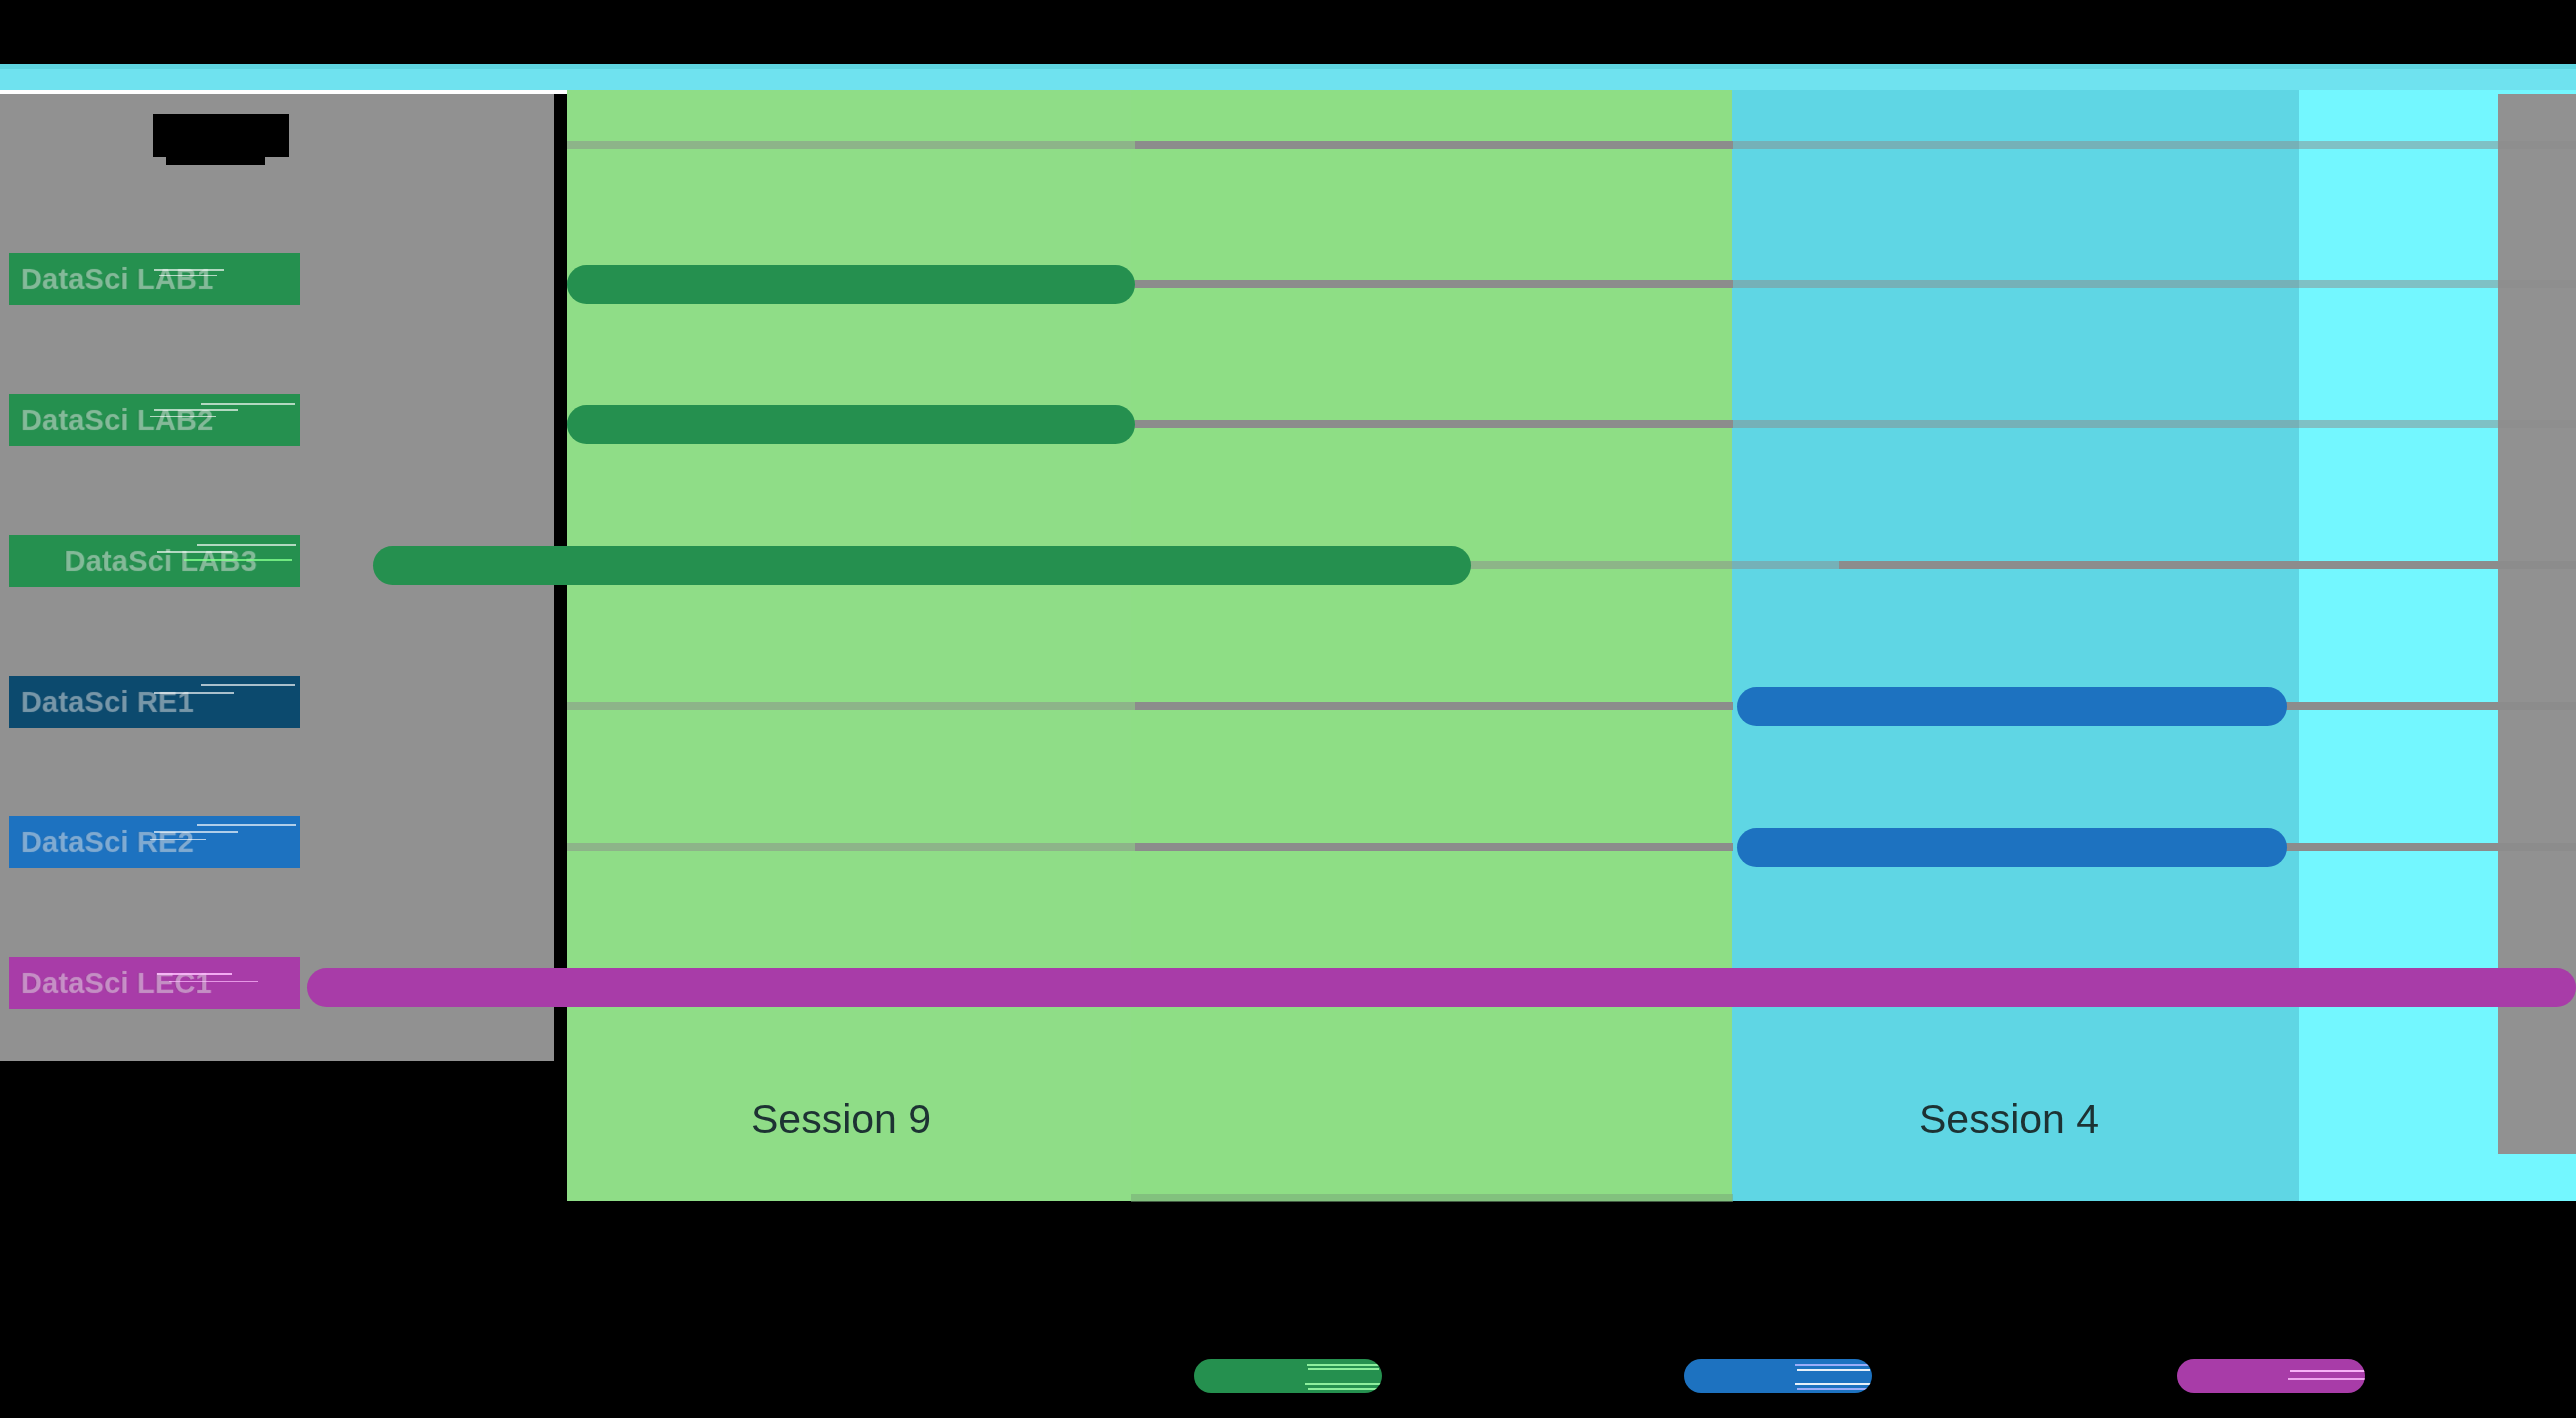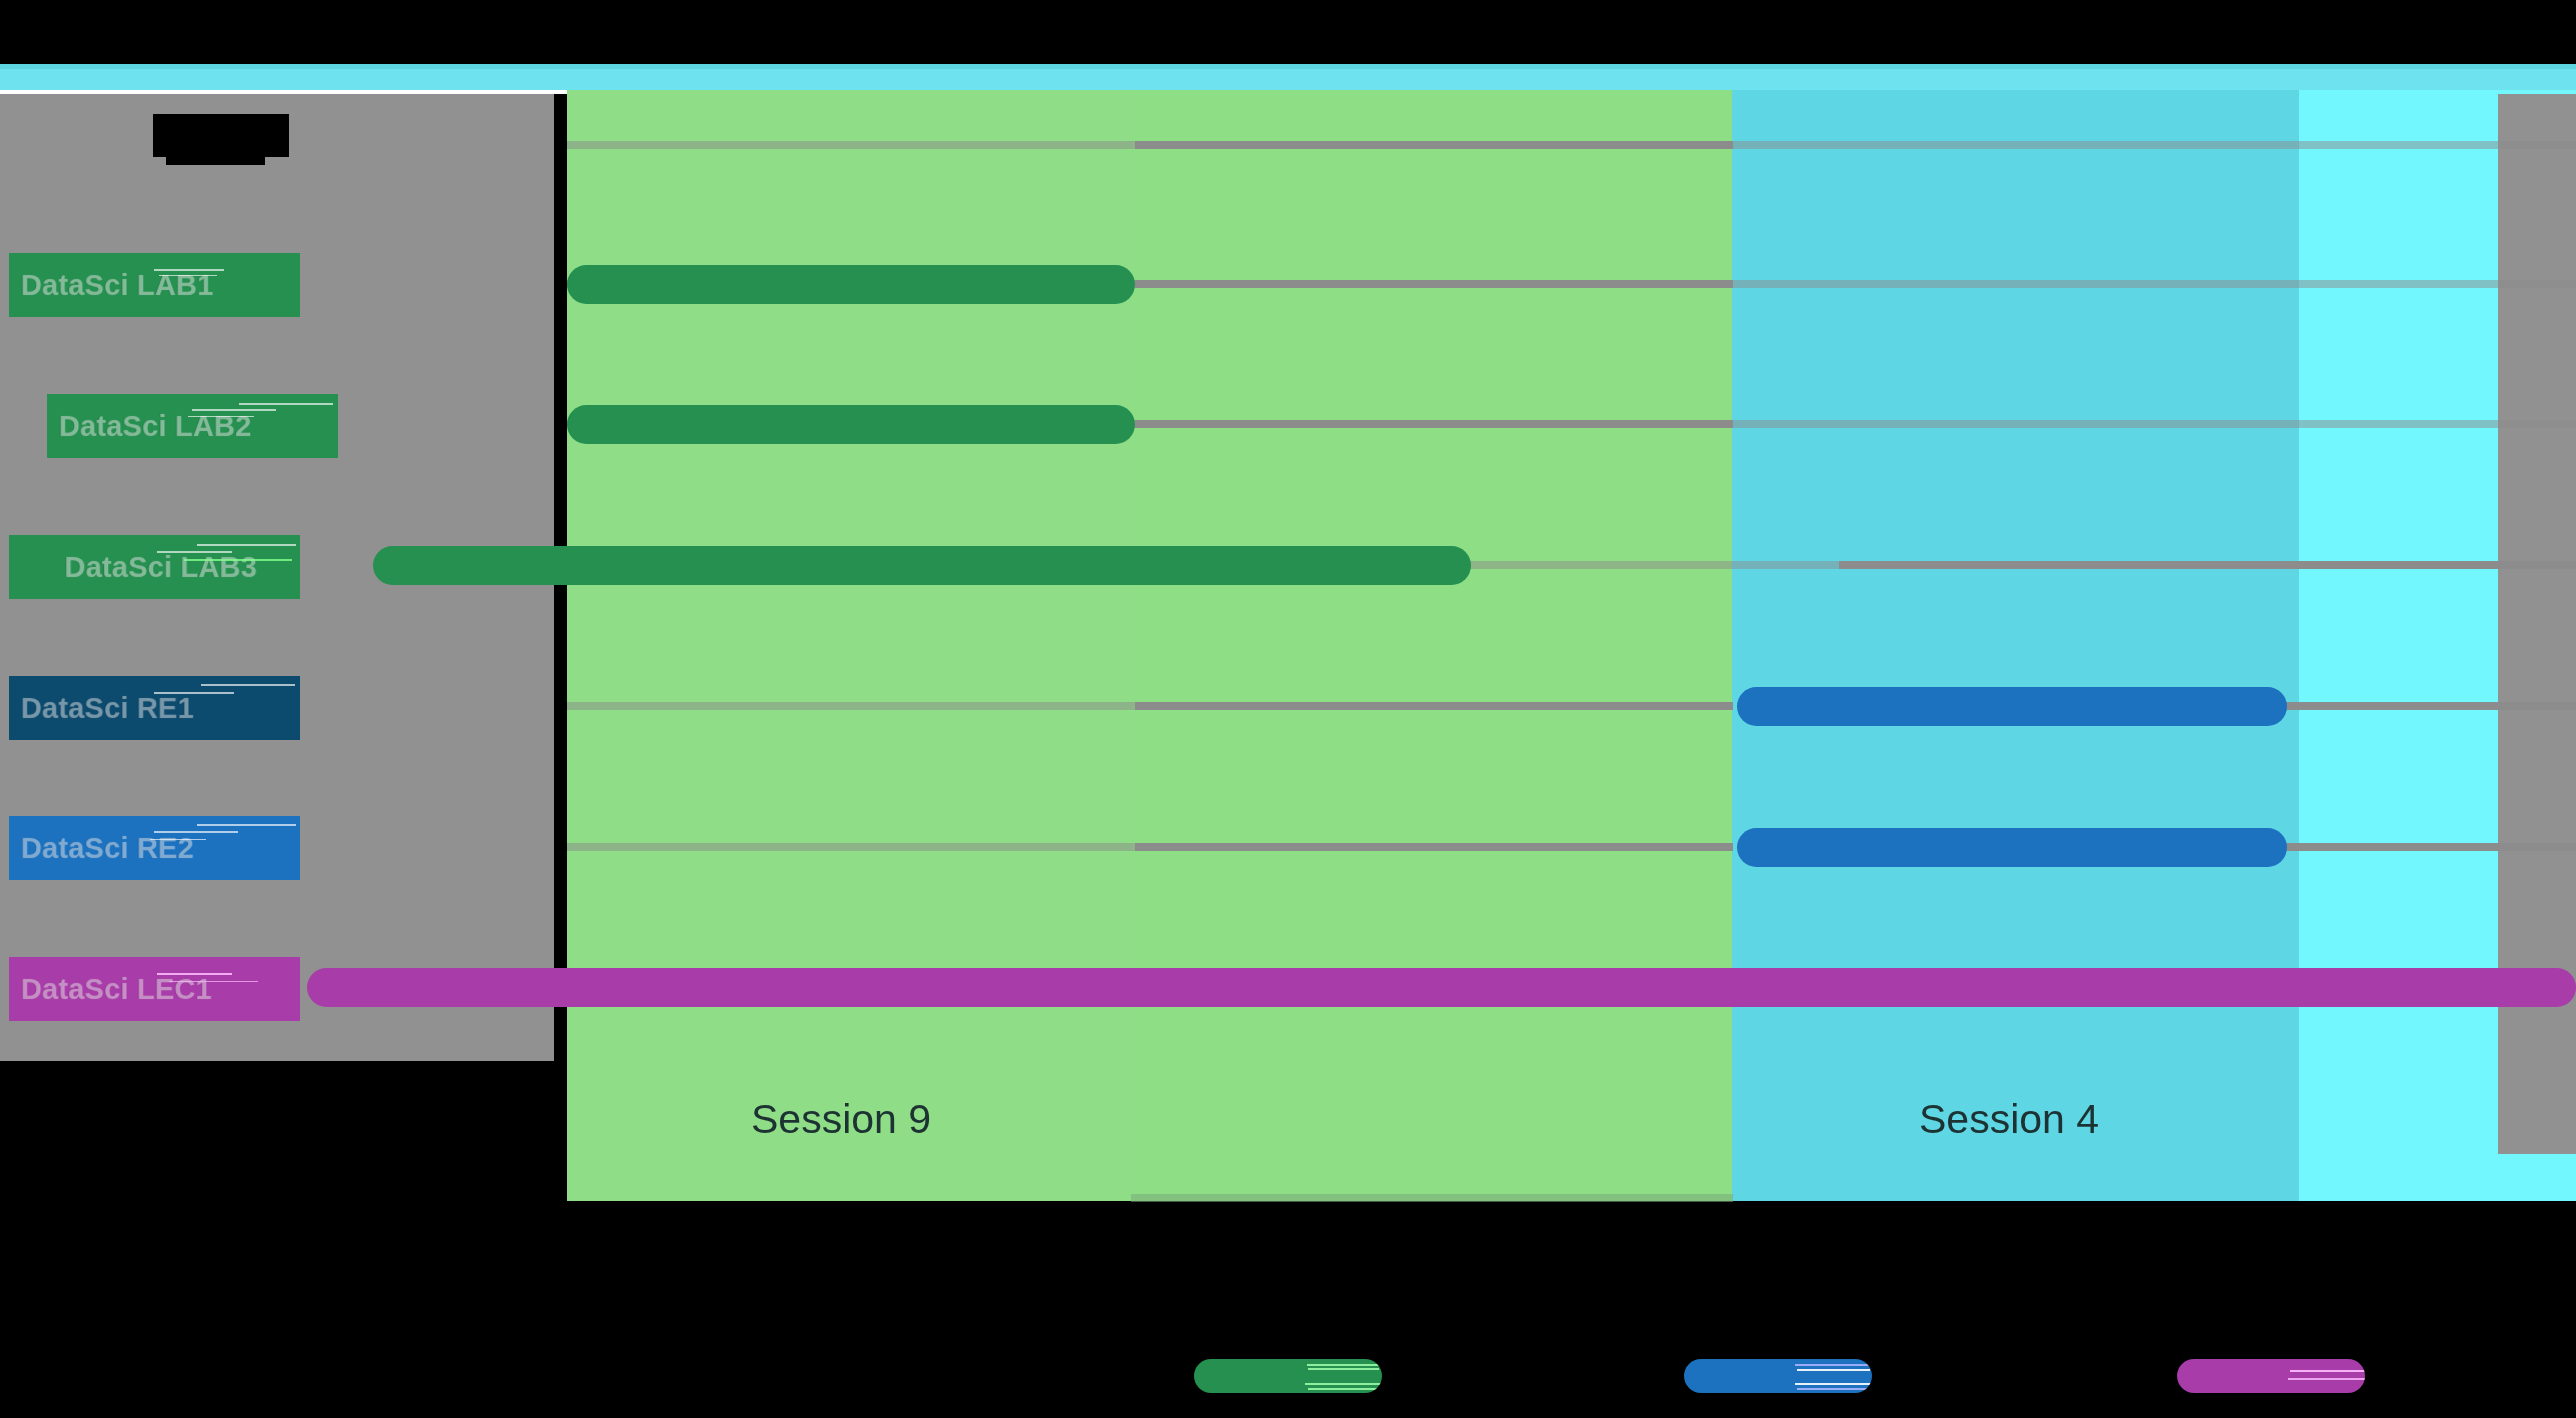--- a/index.html
+++ b/index.html
@@ -101,21 +101,21 @@
   .bar {
     position: absolute;
     height: 39px;
     border-radius: 20px;
   }
 
   
   .row-label {
     position: absolute;
     left: 9.4px;
-    height: 64px;
+    height: 52px;
     width: 291px;
     display: flex;
     align-items: center;
     padding-left: 11.3px;
     box-sizing: border-box;
     font-size: 29px;
     font-weight: 700;
     letter-spacing: 0.2px;
     color: rgba(255,255,255,0.13);
     text-shadow:
@@ -236,21 +236,21 @@
   <div class="bar" style="left:1737px; top:828px; width:550px;  background:#1d72c0;"></div>
 
   <div class="bar" style="left:307px;  top:968px; width:2269px; background:#a83ca8;"></div>
 
   <div class="row-label" style="top:253px; background:#25904f;">
     <span>DataSci LAB1</span>
     <span class="streak" style="left:145px; top:16px;  width:70px;"></span>
     <span class="streak" style="left:150px; top:21.6px;  width:58px;"></span>
   </div>
 
-  <div class="row-label" style="top:394px; background:#25904f;margin-left:38px;">
+  <div class="row-label" style="top:394px; background:#25904f;">
     <span>DataSci LAB2</span>
     <span class="streak" style="left:145px; top:15px; width:84px;"></span>
     <span class="streak" style="left:192px; top:9.4px; width:94px;"></span>
     <span class="streak" style="left:141px; top:21.6px; width:66px;"></span>
   </div>
 
   <div class="row-label" style="top:535px; background:#25904f;justify-content:center;">
     <span>DataSci LAB3</span>
     <span class="streak" style="left:148px; top:16px; width:75px;"></span>
     <span class="streak" style="left:175px; top:24.4px; width:108px; background:rgba(130,255,140,.8);"></span>

